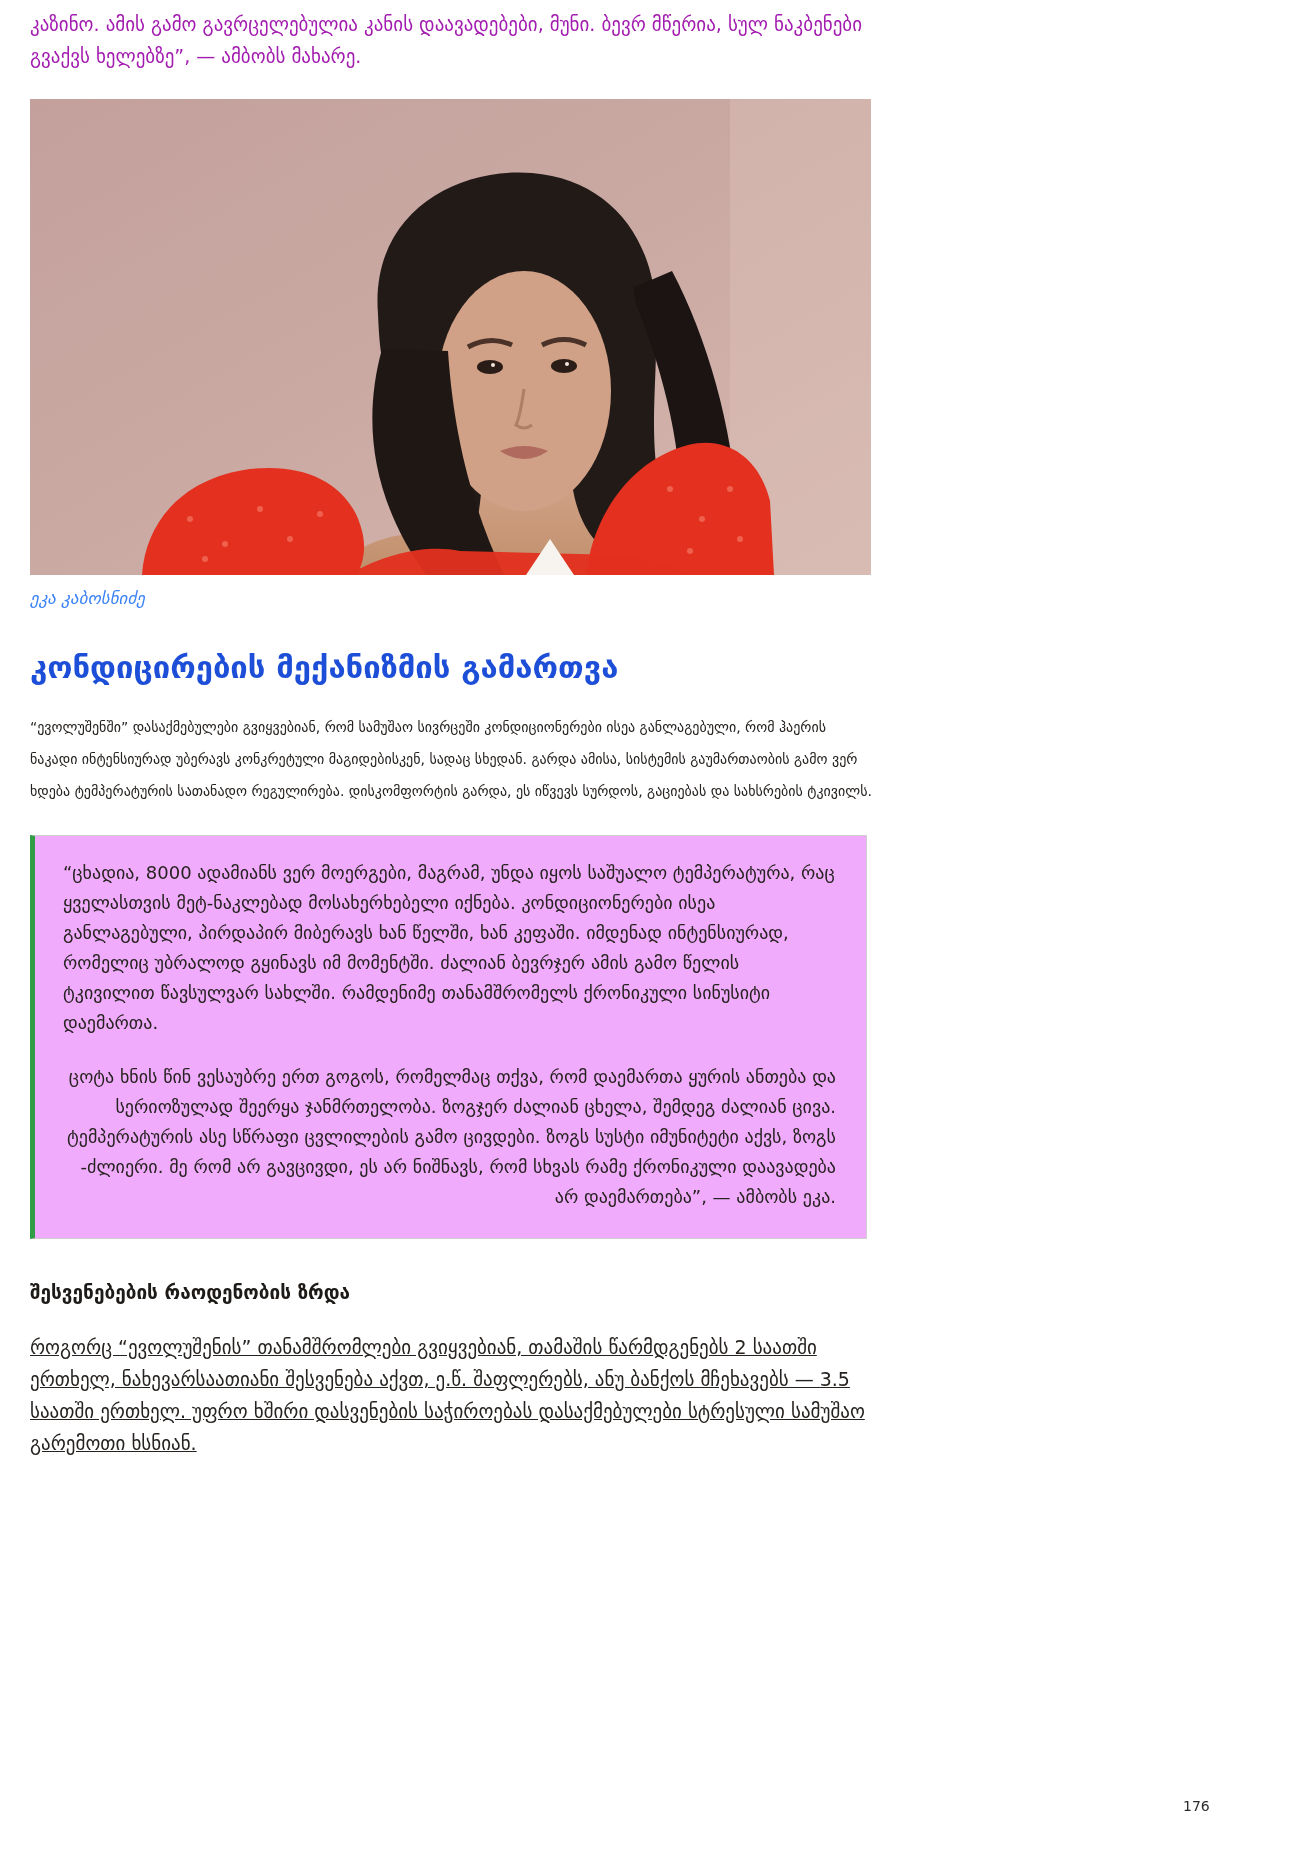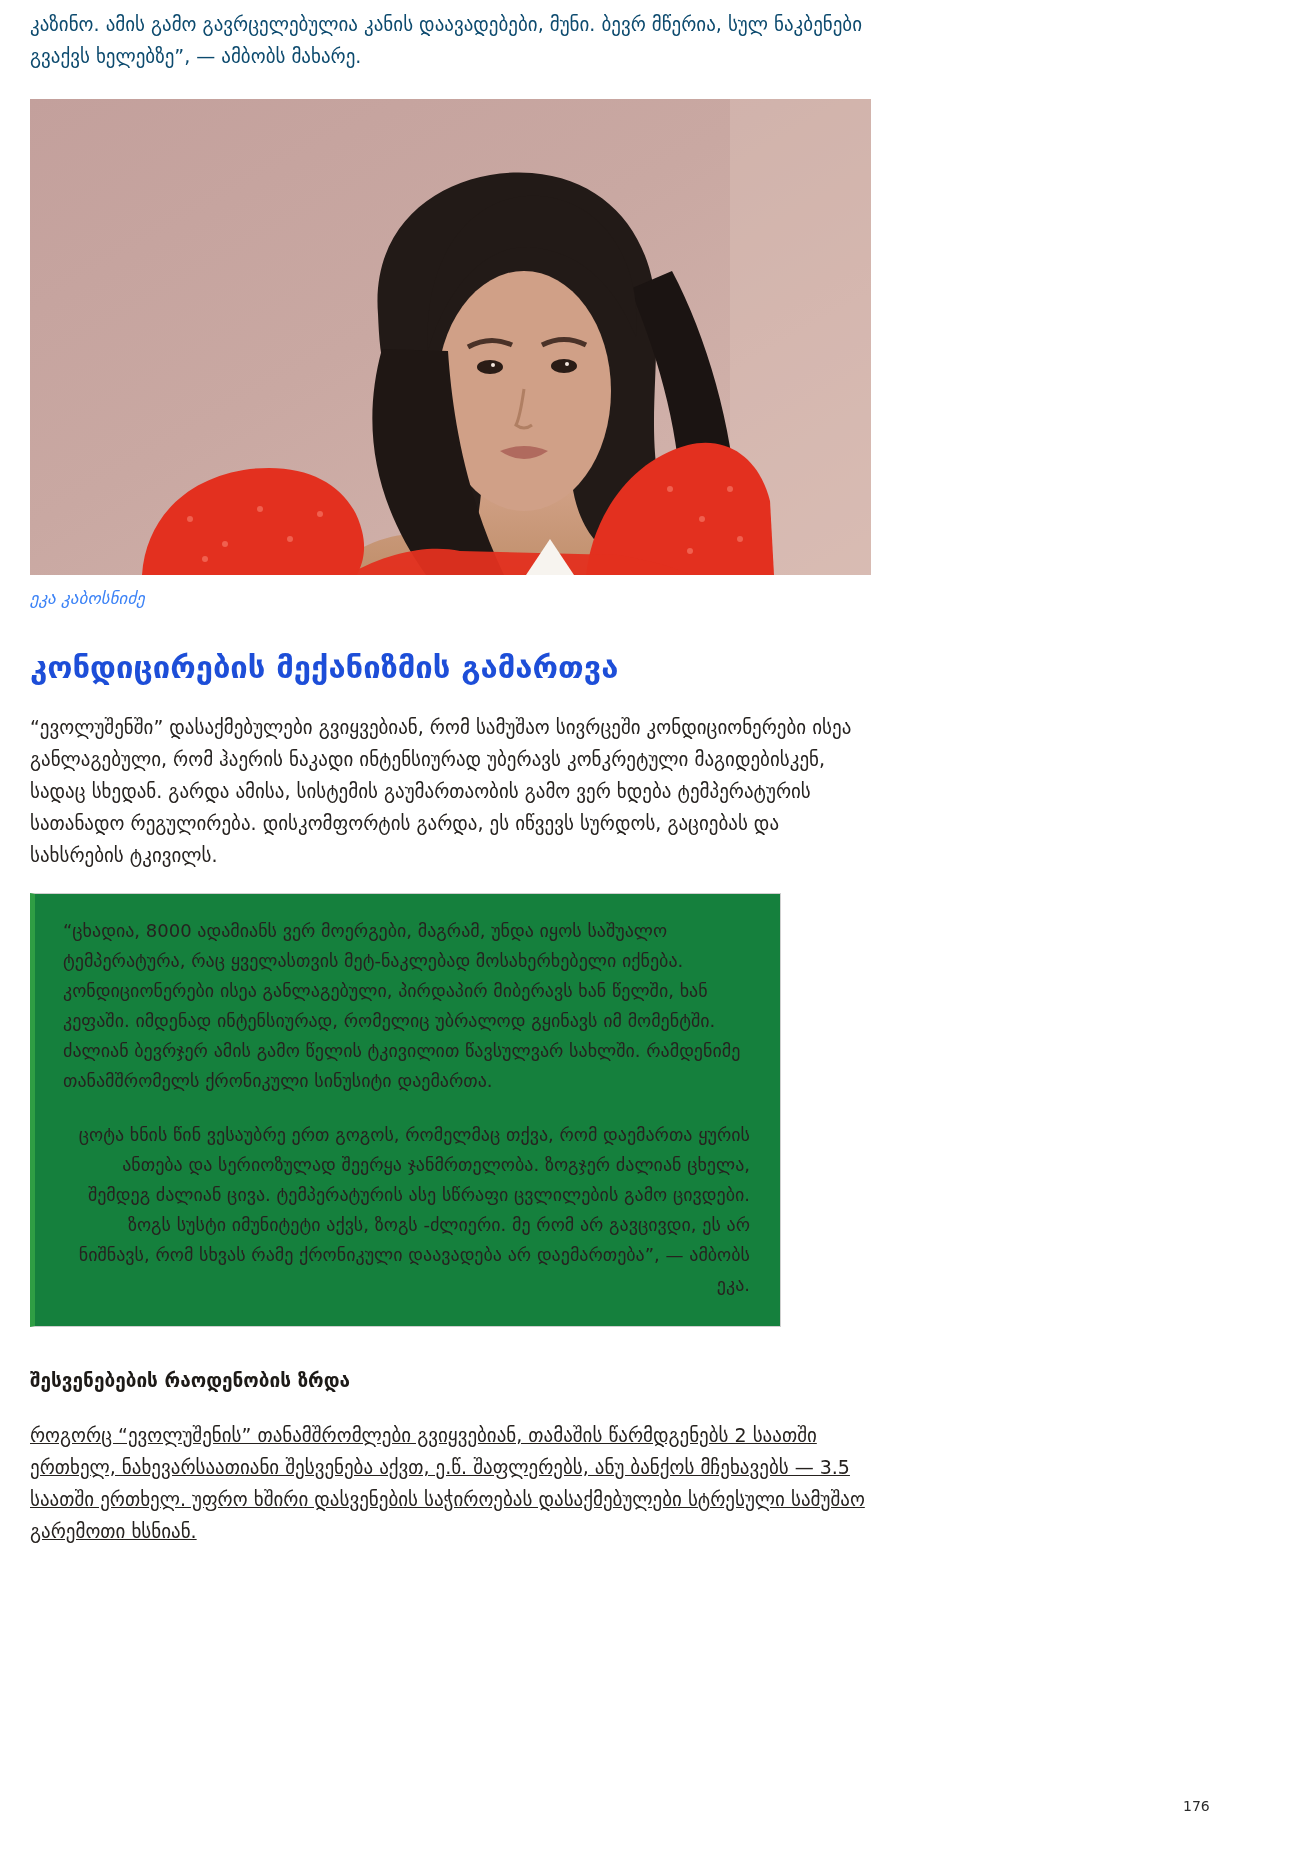--- a/index.html
+++ b/index.html
@@ -20,21 +20,21 @@
   }
   .content {
     position: absolute;
     top: 8px;
     left: 30px;
     width: 845px;
   }
   .intro-paragraph {
     font-size: 19px;
     line-height: 32px;
-    color: #0c4a6e;
+    color: #a21caf;
   }
   .photo-figure {
     margin-top: 27px;
     width: 841px;
     height: 476px;
     overflow: hidden;
     background: #c9a8a1;
   }
   .photo-figure svg { display: block; }
   .photo-caption {
@@ -45,30 +45,30 @@
   }
   .section-heading {
     margin-top: 38px;
     font-size: 31px;
     line-height: 42px;
     font-weight: 700;
     color: #1d4ed8;
   }
   .body-paragraph {
     margin-top: 23px;
-    font-size: 19px;
+    font-size: 14px;
     line-height: 32px;
     color: #26221f;
   }
   .quote-block {
-    margin-top: 22px;
-    width: 751px;
+    margin-top: 28px;
+    width: 837px;
     border: 1px solid #cfcfcf;
     border-left: 5px solid #2f9e44;
-    background: #15803d;
+    background: #f0abfc;
     padding: 22px 30px 26px 28px;
   }
   .quote-block p {
     font-size: 18px;
     line-height: 30px;
     color: #26221f;
   }
   .quote-block p + p { margin-top: 24px; text-align: right; }
   .sub-heading {
     margin-top: 40px;

